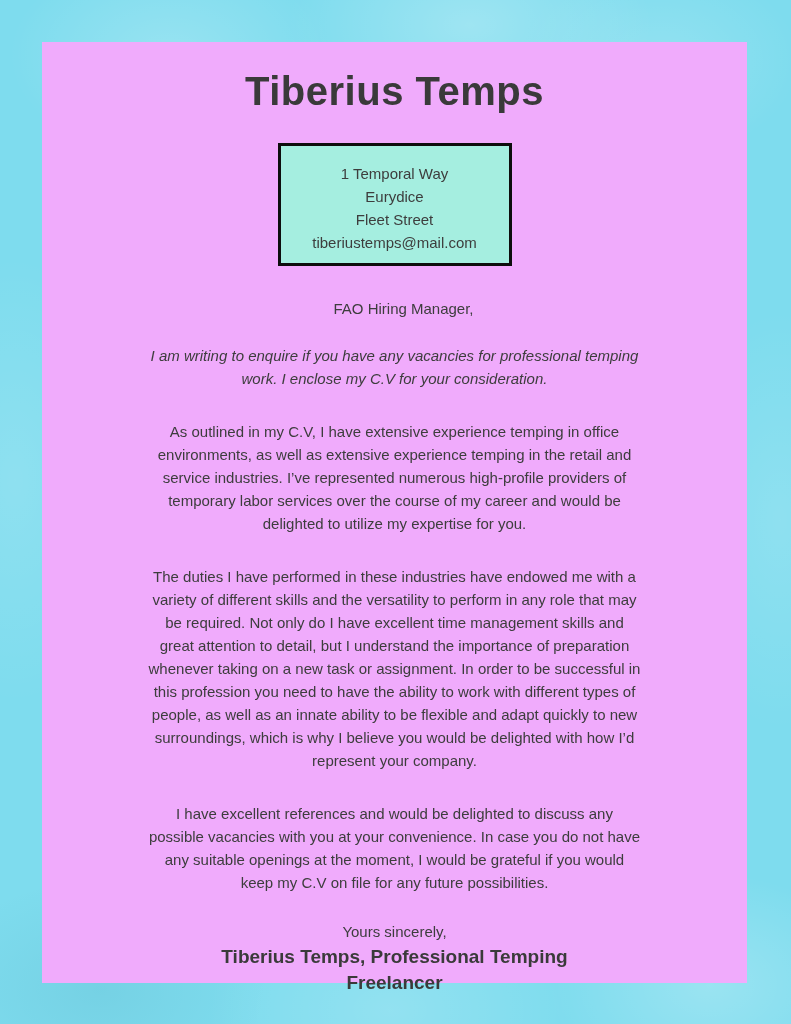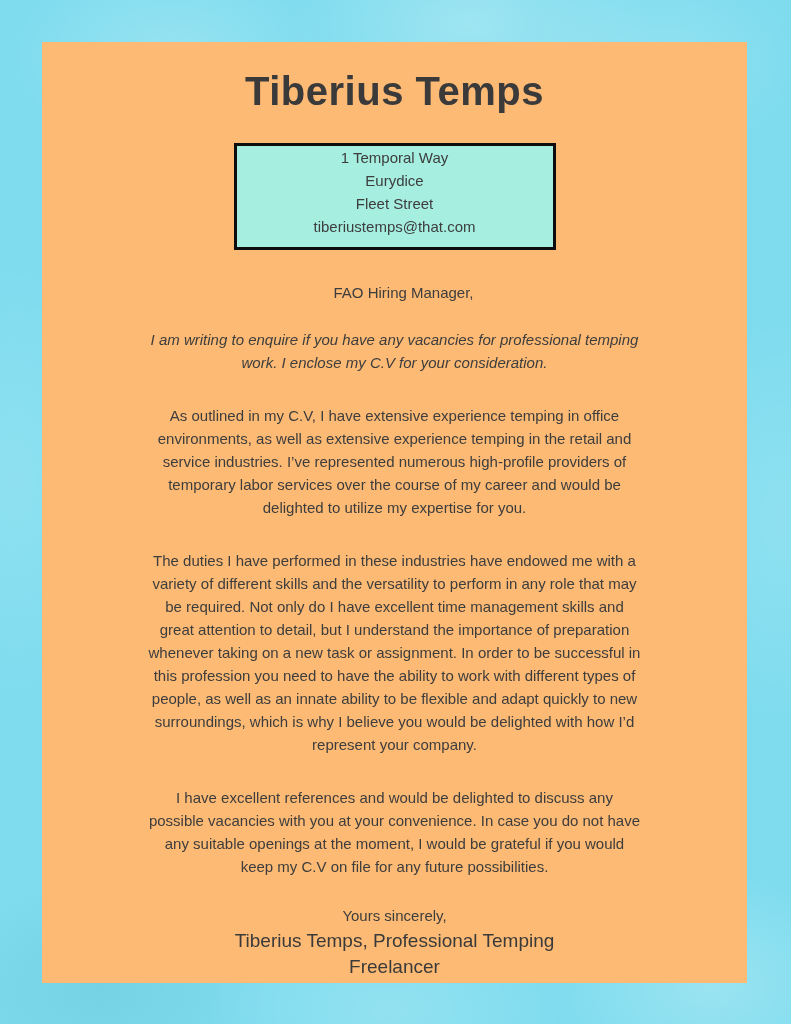--- a/index.html
+++ b/index.html
@@ -24,76 +24,76 @@
       radial-gradient(ellipse 230px 160px at 710px 985px, rgba(255,255,255,0.22), transparent 70%);
     overflow: hidden;
   }
 
   .page {
     position: absolute;
     left: 42px;
     top: 42px;
     width: 705px;
     height: 941px;
-    background: #fdba74;
+    background: #f0abfc;
     text-align: center;
     color: #3d3d3d;
     font-size: 15px;
     line-height: 23px;
   }
 
   .letter-title {
     margin-top: 26px;
     font-size: 40px;
     line-height: 46px;
     font-weight: bold;
     color: #3a3a3a;
     letter-spacing: 0.5px;
   }
 
   .address-box {
-    width: 322px;
+    width: 234px;
     margin: 29px auto 0;
     border: 3px solid #0d0d0d;
     background: #a5eee0;
-    padding: 0 6px 9px;
+    padding: 16px 6px 9px;
     line-height: 23px;
   }
 
   .greeting { margin-top: 31px; margin-left: 18px; }
 
   .para {
     max-width: 492px;
     margin: 30px auto 0;
   }
   .para.first { margin-top: 24px; font-style: italic; }
 
   .closing { margin-top: 26px; }
 
   .signature {
     max-width: 410px;
     margin: 1px auto 0;
     font-size: 19px;
     line-height: 26px;
-    font-weight: normal;
+    font-weight: bold;
     color: #3a3a3a;
   }
 </style>
 </head>
 <body>
 
 <div class="page">
 
   <h1 class="letter-title">Tiberius Temps</h1>
 
   <div class="address-box">
     <div>1 Temporal Way</div>
     <div>Eurydice</div>
     <div>Fleet Street</div>
-    <div>tiberiustemps@that.com</div>
+    <div>tiberiustemps@mail.com</div>
   </div>
 
   <div class="greeting">FAO Hiring Manager,</div>
 
   <p class="para first">I am writing to enquire if you have any vacancies for professional temping work. I enclose my C.V for your consideration.</p>
 
   <p class="para">As outlined in my C.V, I have extensive experience temping in office environments, as well as extensive experience temping in the retail and service industries. I’ve represented numerous high-profile providers of temporary labor services over the course of my career and would be delighted to utilize my expertise for you.</p>
 
   <p class="para">The duties I have performed in these industries have endowed me with a variety of different skills and the versatility to perform in any role that may be required. Not only do I have excellent time management skills and great attention to detail, but I understand the importance of preparation whenever taking on a new task or assignment. In order to be successful in this profession you need to have the ability to work with different types of people, as well as an innate ability to be flexible and adapt quickly to new surroundings, which is why I believe you would be delighted with how I’d represent your company.</p>
 

